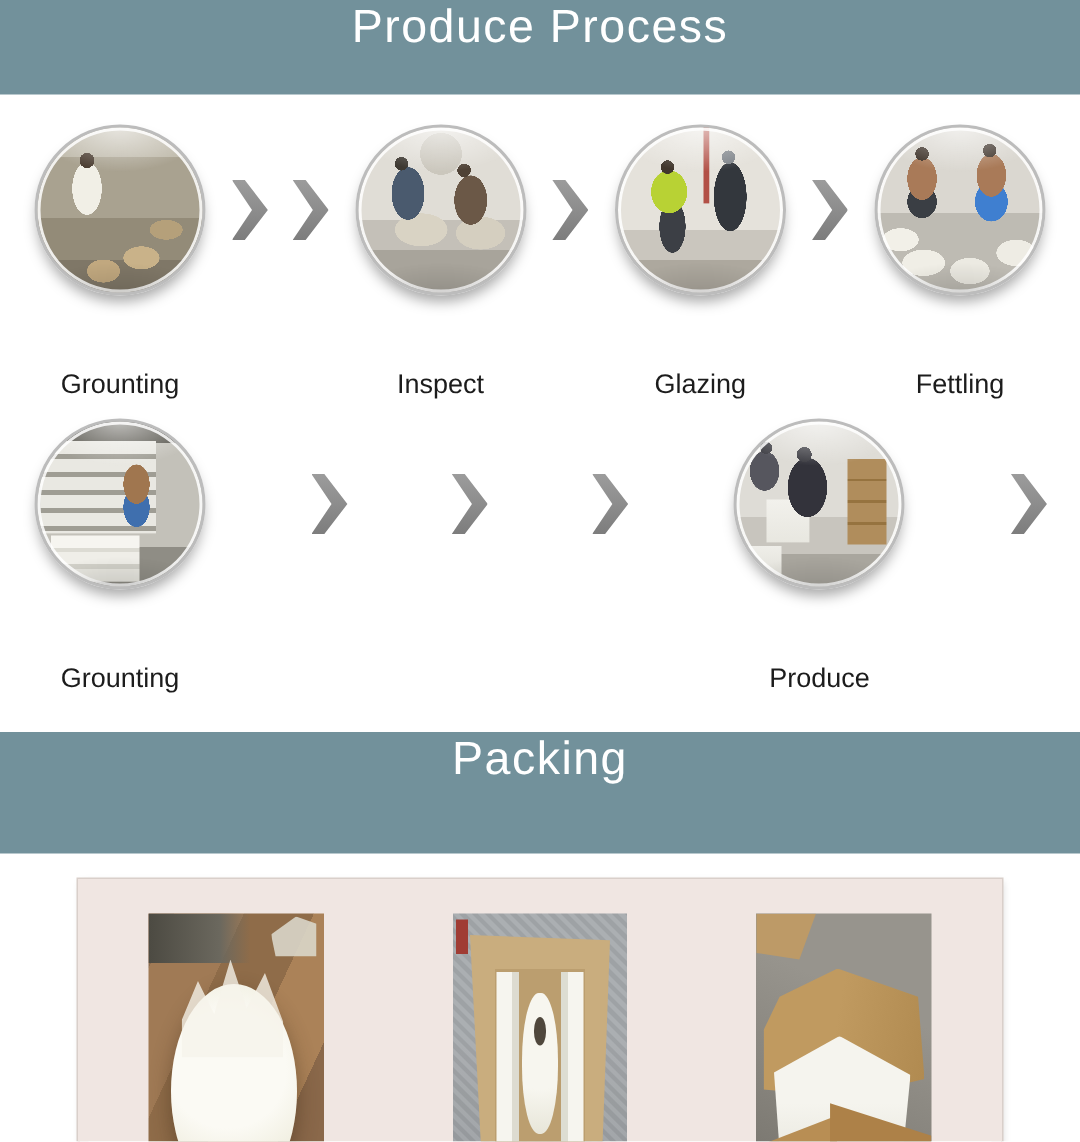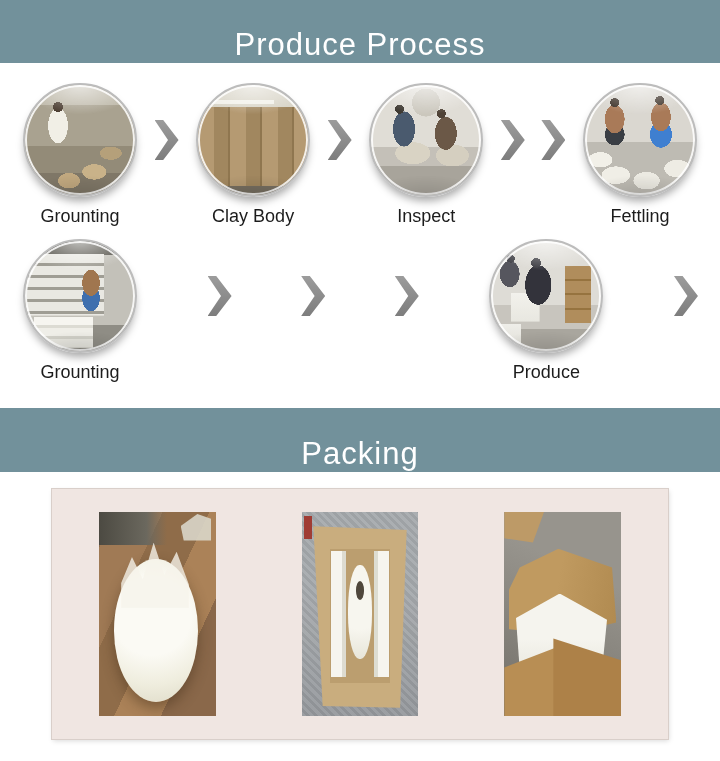--- a/index.html
+++ b/index.html
@@ -1,29 +1,29 @@
 <!DOCTYPE html>
 <html><head>
 <meta charset="utf-8">
 <title>Produce Process</title>
 <style>
   html,body{margin:0;padding:0;background:#fff;}
   .page{width:720px;height:761px;margin:0 auto;background:#fff;overflow:hidden;
         font-family:"Liberation Sans",sans-serif;position:relative;}
 
   
-  .band{background:#72919b;display:flex;align-items:flex-end;justify-content:center;}
+  .band{background:#72919b;display:flex;align-items:flex-start;justify-content:center;}
   .band-1{height:63px;}
-  .band-2{height:64px;margin-top:25px;}
+  .band-2{height:81px;margin-top:25px;}
   .band h1{margin:0;color:#fff;font-size:31px;font-weight:400;letter-spacing:1px;}
 
   
   .process{padding-top:20px;}
   .prow{display:flex;justify-content:space-between;padding:0 22px;margin-bottom:12px;}
-  .step{width:116px;display:flex;flex-direction:column;align-items:center;}
+  .step{width:116px;display:flex;flex-direction:column;align-items:center;gap:40px;}
   .step-label{margin-top:8px;font-size:18px;line-height:22px;color:#1c1c1c;white-space:nowrap;}
 
   .circle{width:110px;height:110px;border-radius:50%;border:2px solid #bcbcbc;
           position:relative;overflow:hidden;
           box-shadow:0 6px 9px -2px rgba(0,0,0,.35), inset 0 0 0 2px rgba(255,255,255,.85);}
   .circle::after{content:"";position:absolute;inset:0;border-radius:50%;
           background:radial-gradient(ellipse 85% 45% at 50% 0%, rgba(255,255,255,.62), rgba(255,255,255,0) 60%),
                      radial-gradient(ellipse 95% 40% at 50% 106%, rgba(0,0,0,.16), rgba(0,0,0,0) 60%);}
 
   .arrow{width:24px;height:40px;margin-top:37px;flex:0 0 24px;
@@ -166,30 +166,30 @@
   </header>
 
   <section class="process">
 
     <div class="prow">
       <div class="step">
         <div class="circle c-grounting"></div>
         <div class="step-label">Grounting</div>
       </div>
       <div class="arrow"></div>
-      <div class="step">
-        <div class="circle c-claybody"></div>
-        <div class="step-label">Clay Body</div>
-      </div>
       <div class="arrow"></div>
       <div class="step">
         <div class="circle c-inspect"></div>
         <div class="step-label">Inspect</div>
       </div>
       <div class="arrow"></div>
+      <div class="step">
+        <div class="circle c-glazing"></div>
+        <div class="step-label">Glazing</div>
+      </div>
       <div class="arrow"></div>
       <div class="step">
         <div class="circle c-fettling"></div>
         <div class="step-label">Fettling</div>
       </div>
     </div>
 
     <div class="prow">
       <div class="step">
         <div class="circle c-encastage"></div>

